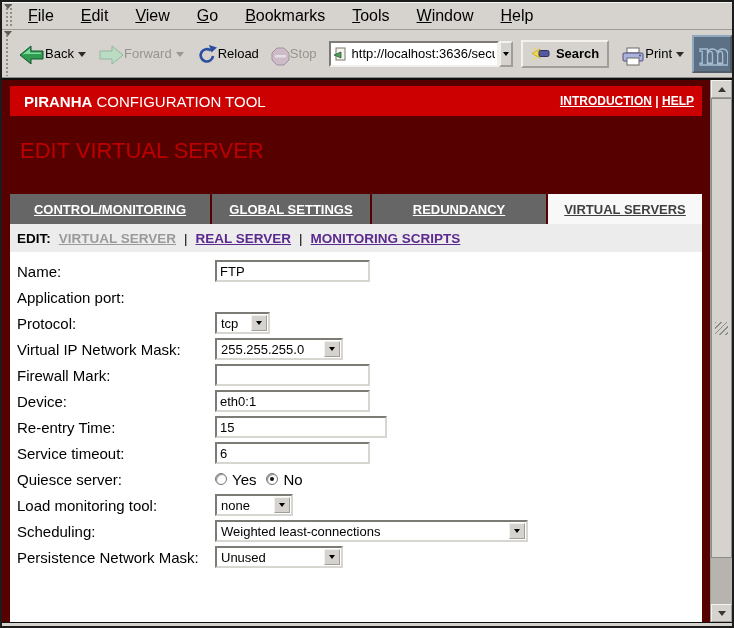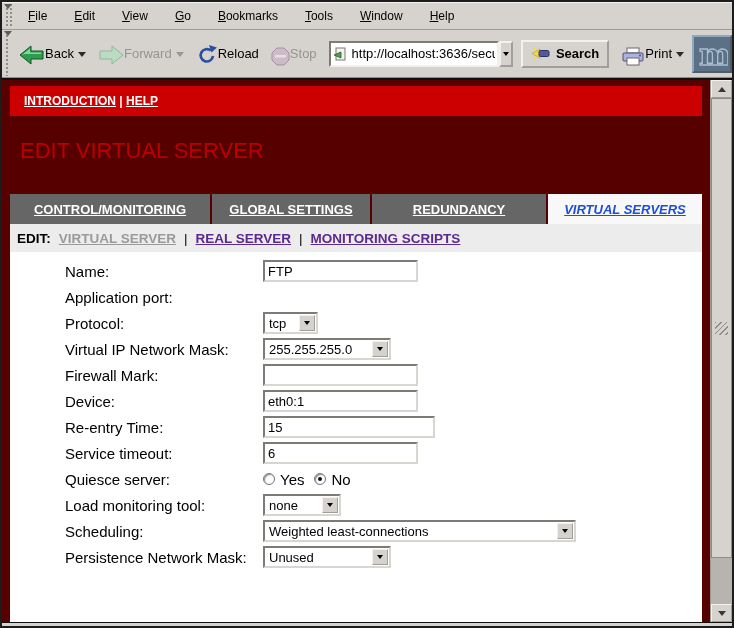--- a/index.html
+++ b/index.html
@@ -21,21 +21,21 @@
   }
   .grip{
     width:9px; align-self:stretch; margin:1px 3px 1px 2px; position:relative;
     background-image:radial-gradient(circle, #8f8d88 1px, rgba(0,0,0,0) 1.2px);
     background-size:4px 4px; background-position:1px 3px;
   }
   .grip::before{
     content:""; position:absolute; top:0; left:0;
     border:4px solid transparent; border-top:5px solid #5f5d58;
   }
-  .menus{ display:flex; gap:27px; padding-left:12px; font-size:12px; color:#000; }
+  .menus{ display:flex; gap:27px; padding-left:12px; font-size:16px; color:#000; }
   .menu-item{ cursor:default; }
 
   
   .toolbar{
     height:48px; display:flex; align-items:center;
     background:#d6d3ce; border-bottom:1px solid #8e8c88;
   }
   .toolbtn{
     display:flex; align-items:center; justify-content:flex-end;
     font-size:13px; color:#000; height:44px; padding:0 2px;
@@ -94,33 +94,33 @@
   .hsep{ text-decoration:none; }
 
   .ptitle{ color:#bb0000; font-size:22px; height:26px; margin:22px 0 0 10px; flex-shrink:0; }
 
   .tabs{ display:flex; gap:2px; margin-top:30px; flex-shrink:0; }
   .tab{
     height:30px; background:#666666; color:#fff; font-size:13px; font-weight:bold;
     display:flex; align-items:center; justify-content:center;
     text-decoration:underline; cursor:pointer; white-space:nowrap;
   }
-  .tab.active{ background:#f8f8f8; color:#1d4ed8;font-style:italic; }
+  .tab.active{ background:#f8f8f8; color:#404040; }
 
   .subnav{
     height:28px; background:#ececec; flex-shrink:0;
     display:flex; align-items:center; gap:8px; padding-left:7px;
     font-size:13.5px; font-weight:bold; color:#000;
   }
   .snlink{ color:#5b2a8e; text-decoration:underline; cursor:pointer; }
   .snlink.current{ color:#9a9a9a; }
   .snsep{ font-weight:normal; }
 
   .form{ background:#fff; flex:1; padding-top:6px; }
-  .frow{ height:26px; display:flex; align-items:center; padding-left:7px;margin-left:48px; }
+  .frow{ height:26px; display:flex; align-items:center; padding-left:7px; }
   .flabel{ width:198px; flex-shrink:0; font-size:15px; color:#000; }
   .ti{
     height:22px; border:2px solid; border-color:#7d7b76 #d8d6d1 #d8d6d1 #7d7b76;
     background:#fff; font:13px "Liberation Sans", sans-serif; padding:0 3px; outline:none;
   }
   .sel{
     height:22px; border:2px solid; border-color:#7d7b76 #d8d6d1 #d8d6d1 #7d7b76;
     background:#fff; display:inline-flex; align-items:center; cursor:default;
   }
   .sel-val{ flex:1; font-size:13px; padding:0 4px; white-space:nowrap; overflow:hidden; }
@@ -258,20 +258,21 @@
       <svg width="32" height="32" viewBox="0 0 32 32">
         <text x="3" y="27" font-size="30" font-family="DejaVu Serif, serif" font-weight="bold" fill="none" stroke="#a7bdd2" stroke-width="1.3">m</text>
       </svg>
     </div>
   </div>
 
   <div class="viewport">
     <div class="pagebody">
 
       <div class="redbar">
+        <div class="brand"><b>PIRANHA</b><span> CONFIGURATION TOOL</span></div>
         <div class="hlinks"><span class="hlink">INTRODUCTION</span><span class="hsep"> | </span><span class="hlink">HELP</span></div>
       </div>
 
       <div class="ptitle">EDIT VIRTUAL SERVER</div>
 
       <div class="tabs">
           <div class="tab" style="width: 200px;">CONTROL/MONITORING</div>
           <div class="tab" style="width: 158px;">GLOBAL SETTINGS</div>
           <div class="tab" style="width: 174px;">REDUNDANCY</div>
           <div class="tab active" style="width: 154px;">VIRTUAL SERVERS</div>

